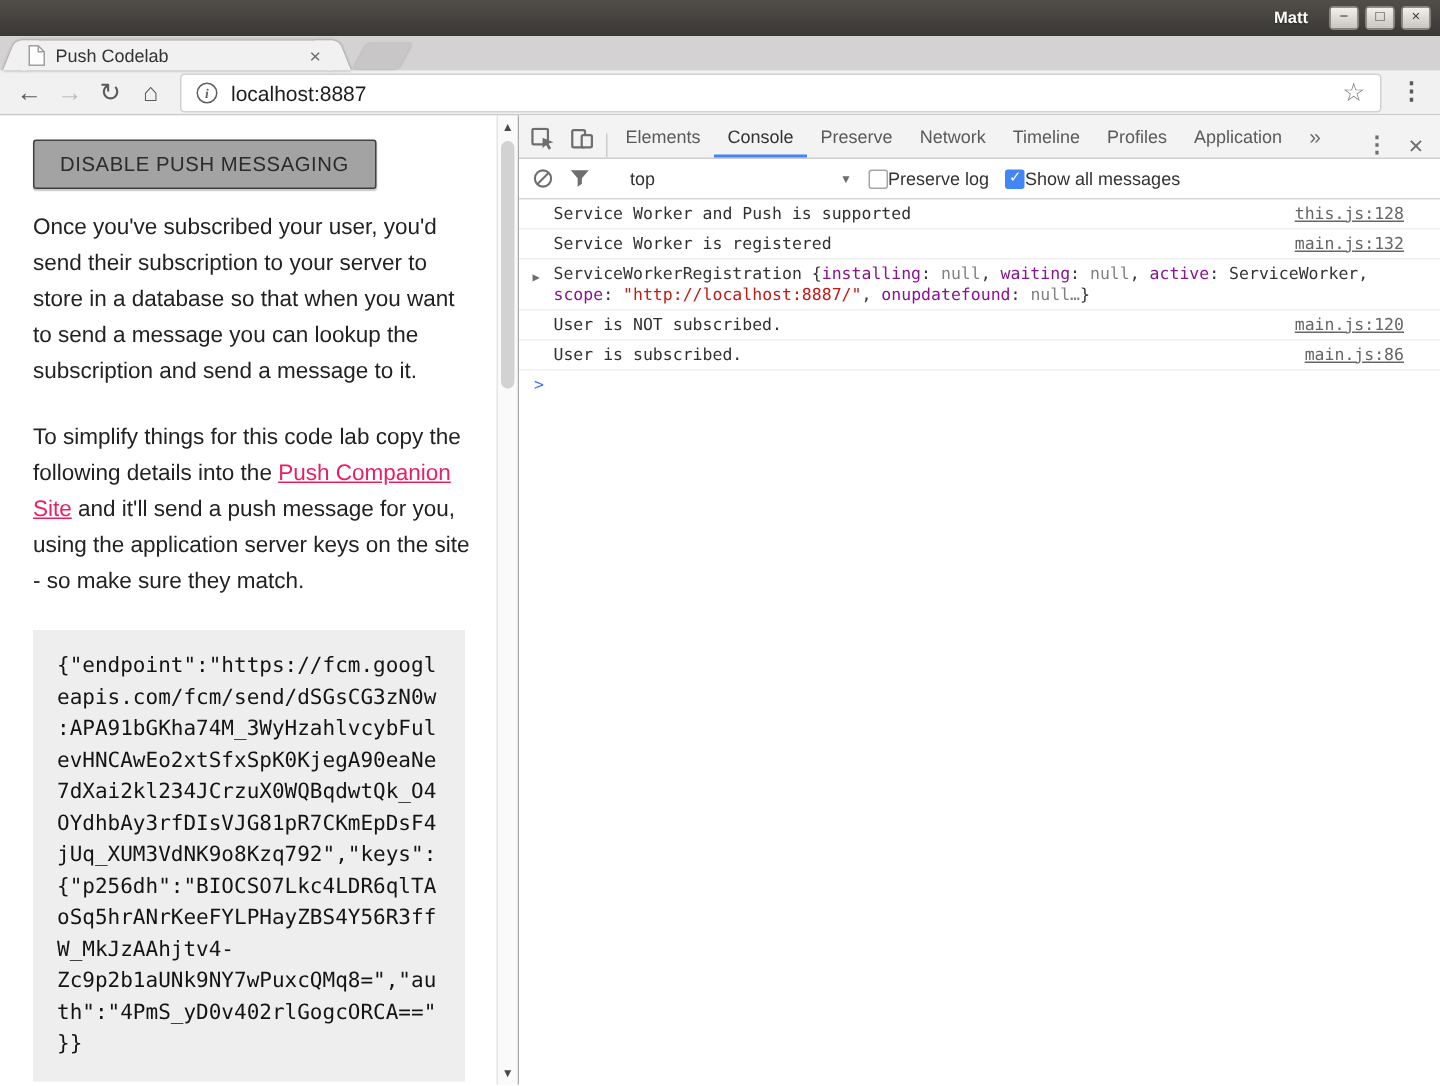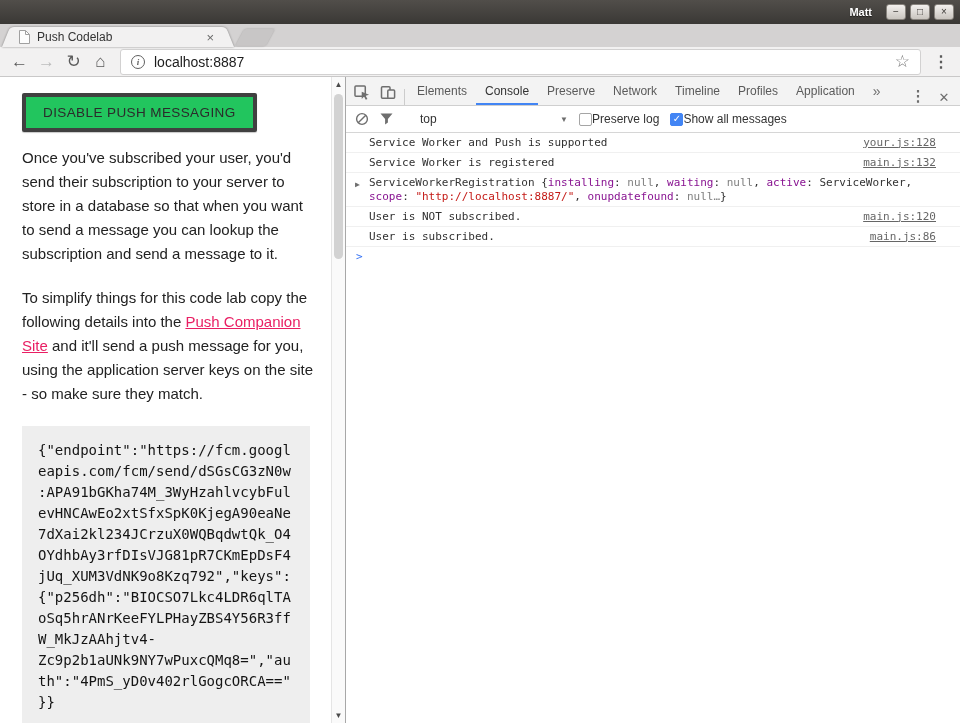--- a/index.html
+++ b/index.html
@@ -28,21 +28,21 @@
   .nav-icon.menu { font-size:16px; font-weight:bold; letter-spacing:-1px; }
   .omnibox { flex:1; height:26px; background:#fff; border:1px solid #d2d1d1; border-radius:3px; display:flex; align-items:center; padding:0 10px; gap:9px; margin:0 6px; }
   .info-icon { width:14px; height:14px; border:1.5px solid #5f5f5f; border-radius:50%; display:flex; align-items:center; justify-content:center; font:italic bold 9px "Liberation Serif",serif; color:#5f5f5f; flex:none; cursor:pointer; }
   .url { font-size:14px; color:#1c1c1c; flex:1; }
   .star { font-size:17px; color:#787878; cursor:pointer; }
 
   
   .content { display:flex; height:646px; }
   .page { width:331px; overflow:hidden; background:#fff; }
   .page-inner { padding:8px 12px 0 22px; }
-  .push-btn { margin-top:8px; padding:8px 17px; background:#22c55e; border:4px solid #404040; border-radius:2px; font:13.5px "Liberation Sans",sans-serif; color:#2b2b2b; letter-spacing:.4px; box-shadow:0 1px 1px rgba(0,0,0,.22); cursor:pointer; }
+  .push-btn { margin-top:8px; padding:8px 17px; background:#a3a3a3; border:1px solid #404040; border-radius:2px; font:13.5px "Liberation Sans",sans-serif; color:#2b2b2b; letter-spacing:.4px; box-shadow:0 1px 1px rgba(0,0,0,.22); cursor:pointer; }
   .para { font-size:15px; line-height:24px; color:#222; margin:14px 0 20px; }
   a.pink { color:#e91e63; text-decoration:underline; cursor:pointer; }
   .codeblock { margin-top:16px; background:#eee; padding:14px 16px; width:288px; font:14px/21px "DejaVu Sans Mono","Liberation Mono",monospace; color:#141414; white-space:pre-wrap; overflow-wrap:break-word; word-wrap:break-word; }
 
   
   .pscroll { width:14px; background:#fafafa; border-left:1px solid #e5e5e5; position:relative; }
   .arr { position:absolute; left:0; width:100%; text-align:center; font-size:8px; color:#4a4a4a; cursor:pointer; }
   .arr.up { top:3px; } .arr.down { bottom:3px; }
   .pthumb { position:absolute; left:2px; right:2px; top:17px; height:165px; background:#d2d2d2; border-radius:6px; cursor:pointer; }
 
@@ -188,21 +188,21 @@
           <span class="box checked">
               <span class="tick">✓</span>
             </span>
           <span>Show all messages</span>
         </label>
       </div>
 
       <div class="con-messages">
         <div class="crow">
           <span class="ctext">Service Worker and Push is supported</span>
-          <a class="csrc">your.js:128</a>
+          <a class="csrc">this.js:128</a>
         </div>
         <div class="crow">
           <span class="ctext">Service Worker is registered</span>
           <a class="csrc">main.js:132</a>
         </div>
         <div class="crow obj">
           <span class="tri">▶</span>
           <span class="ctext preview" id="obj-preview"><span class="tk-cls">ServiceWorkerRegistration </span><span class="tk-pln">{</span><span class="tk-key">installing</span><span class="tk-pln">: </span><span class="tk-nul">null</span><span class="tk-pln">, </span><span class="tk-key">waiting</span><span class="tk-pln">: </span><span class="tk-nul">null</span><span class="tk-pln">, </span><span class="tk-key">active</span><span class="tk-pln">: </span><span class="tk-cls">ServiceWorker</span><span class="tk-pln">, </span><span class="tk-key">scope</span><span class="tk-pln">: </span><span class="tk-str">"http://localhost:8887/"</span><span class="tk-pln">, </span><span class="tk-key">onupdatefound</span><span class="tk-pln">: </span><span class="tk-nul">null…</span><span class="tk-pln">}</span></span>
         </div>
         <div class="crow">

